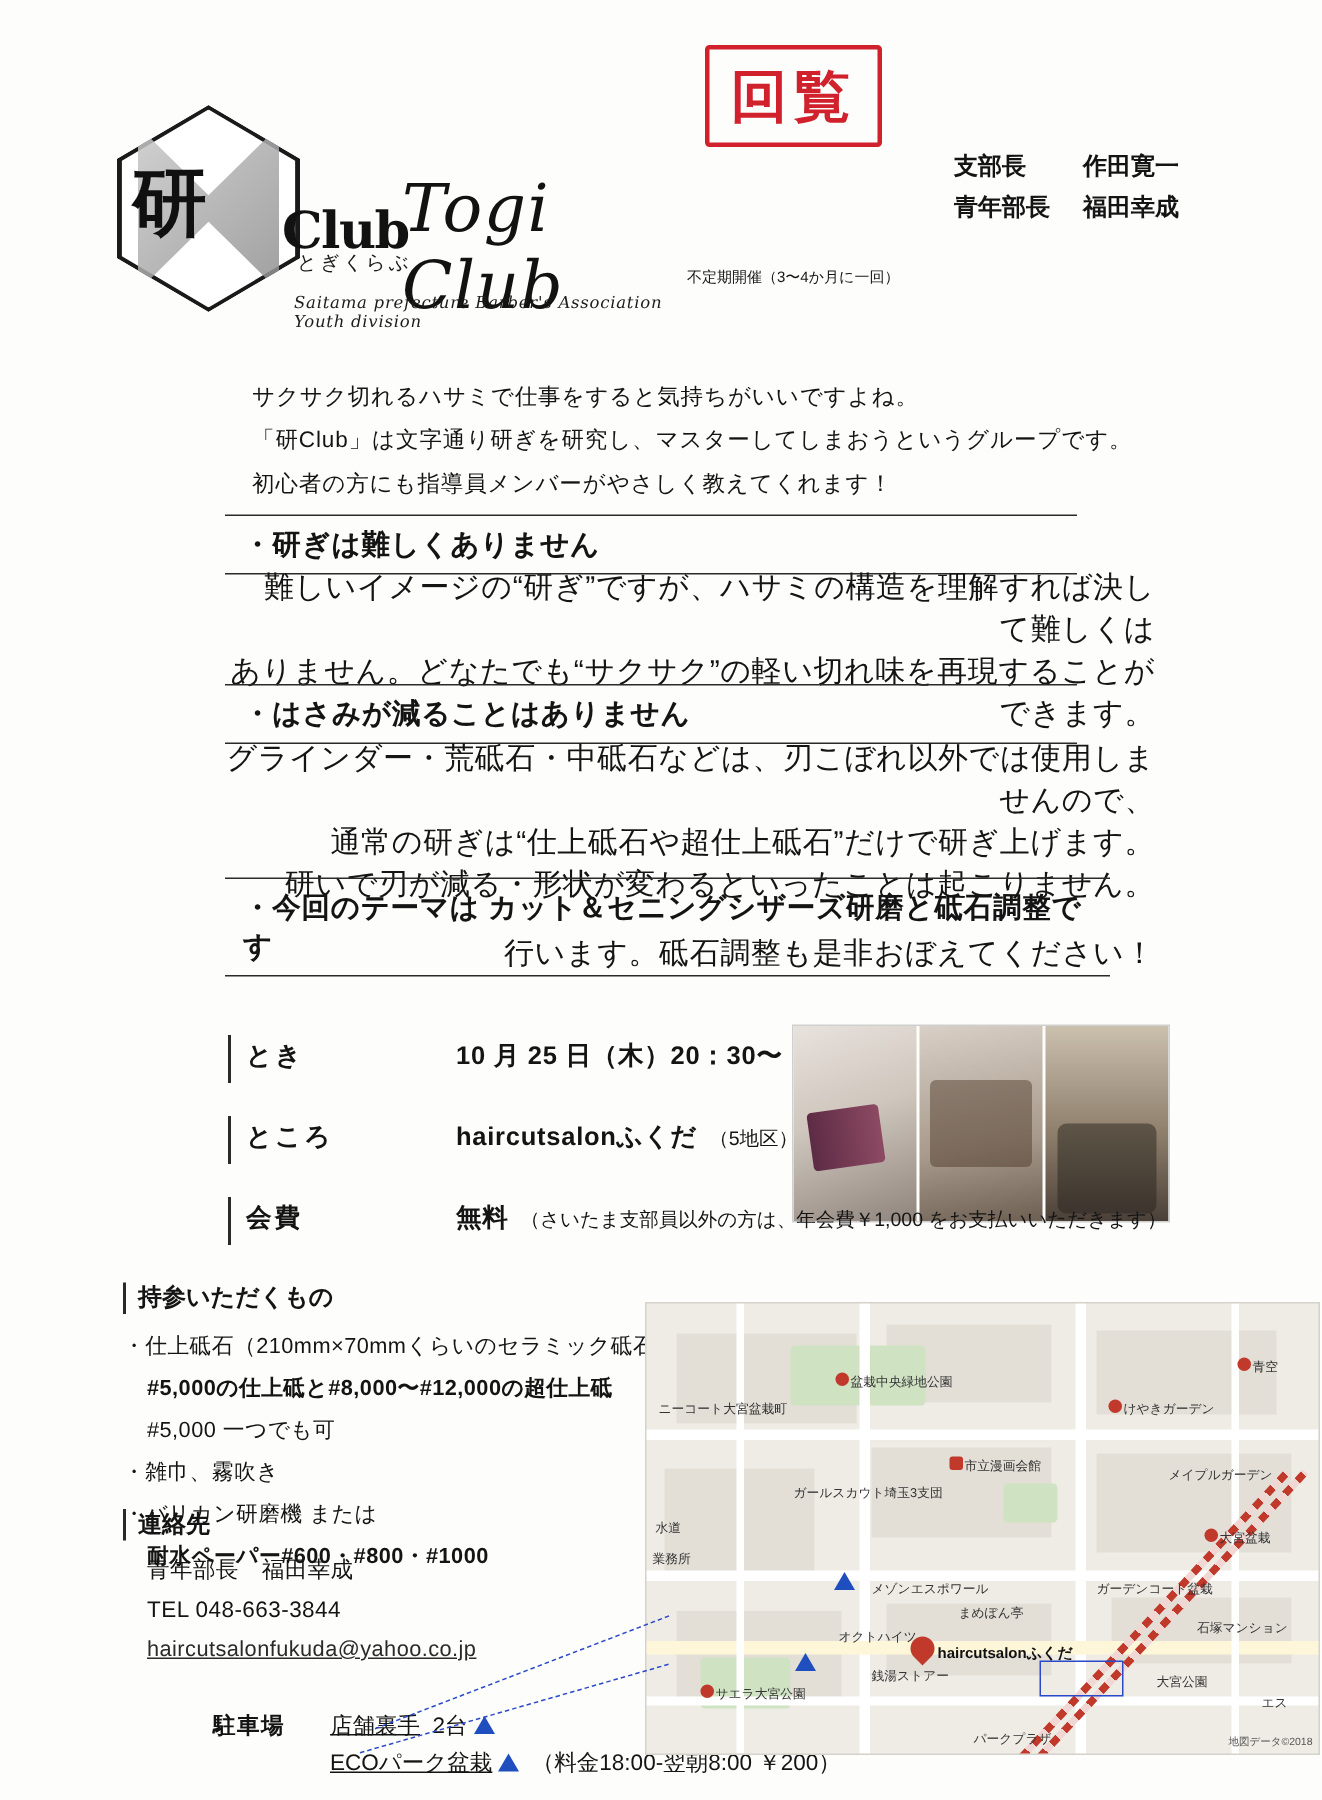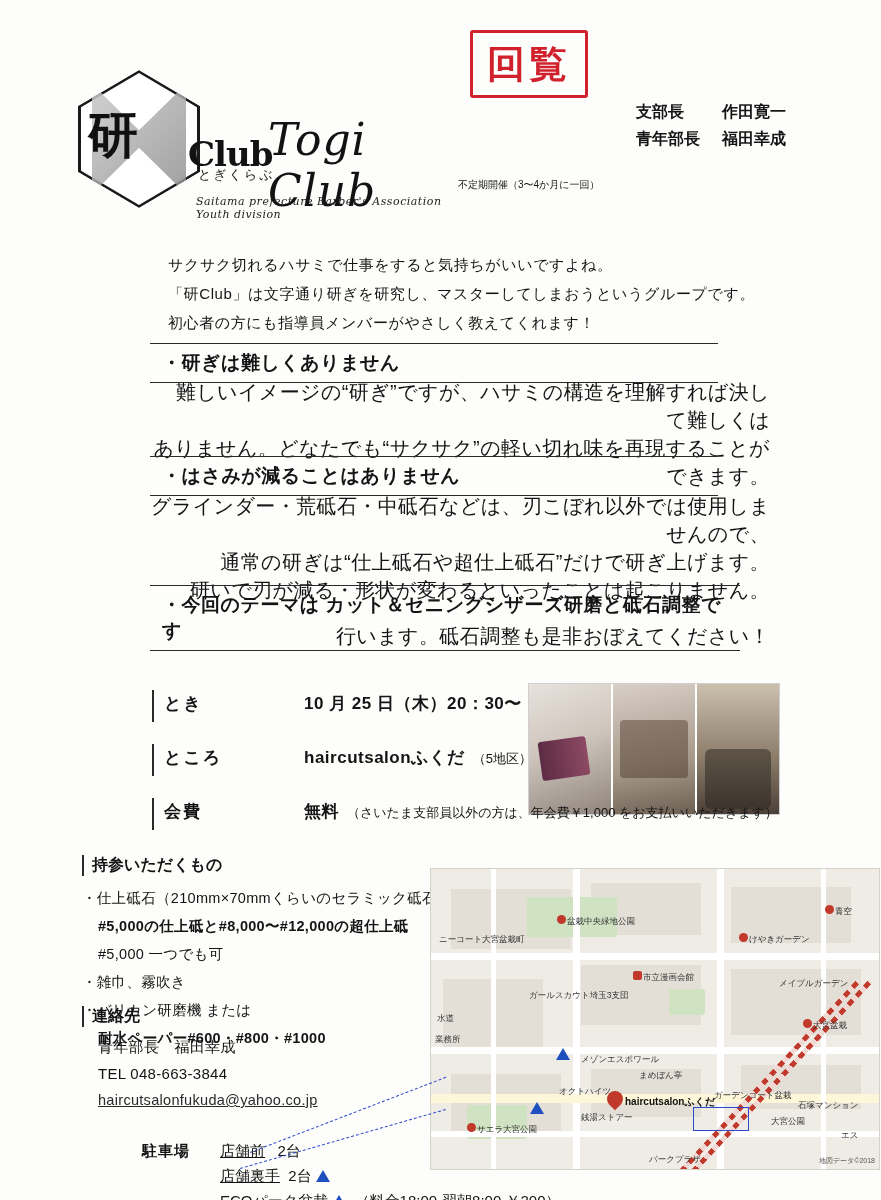--- a/index.html
+++ b/index.html
@@ -525,24 +525,20 @@
       <span>TEL</span>
       <span>048-663-3844</span>
     </div>
     <div class="contact-line mail">haircutsalonfukuda@yahoo.co.jp</div>
   </div>
 
   <div class="parking">
     <div class="parking-label">駐車場</div>
     <div class="parking-items">
       <div class="pk">
-        <u>店舗前</u>
-        &nbsp;&nbsp;<span>2台</span>
-      </div>
-      <div class="pk">
         <u>店舗裏手</u>
         &nbsp;<span>2台</span><span class="tri"></span>
       </div>
       <div class="pk">
         <u>ECOパーク盆栽</u><span class="tri"></span>
         &nbsp;<span>（料金18:00-翌朝8:00 ￥200）</span>
       </div>
     </div>
   </div>
 
@@ -578,23 +574,23 @@
     <div class="map-label" style="left:8px;   top:66px;">ニーコート大宮盆栽町</div>
     <div class="map-label" style="left:212px; top:104px;">市立漫画会館</div>
     <div class="map-label" style="left:318px; top:66px;">けやきガーデン</div>
     <div class="map-label" style="left:404px; top:38px;">青空</div>
     <div class="map-label" style="left:98px;  top:122px;">ガールスカウト埼玉3支団</div>
     <div class="map-label" style="left:348px; top:110px;">メイプルガーデン</div>
     <div class="map-label" style="left:382px; top:152px;">大宮盆栽</div>
     <div class="map-label" style="left:6px;   top:146px;font-family:Liberation Mono, monospace;">水道</div>
     <div class="map-label" style="left:4px;   top:166px;">業務所</div>
     <div class="map-label" style="left:150px; top:186px;">メゾンエスポワール</div>
-    <div class="map-label" style="left:283px; top:186px;margin-top:36px;">ガーデンコート盆栽</div>
+    <div class="map-label" style="left:300px; top:186px;">ガーデンコート盆栽</div>
     <div class="map-label" style="left:208px; top:202px;">まめぼん亭</div>
-    <div class="map-label" style="left:336px; top:232px;padding-left:31px;">石塚マンション</div>
+    <div class="map-label" style="left:336px; top:212px;padding-left:31px;">石塚マンション</div>
     <div class="map-label" style="left:128px; top:218px;">オクトハイツ</div>
     <div class="map-label" style="left:150px; top:244px;">銭湯ストアー</div>
     <div class="map-label" style="left:340px; top:248px;">大宮公園</div>
     <div class="map-label" style="left:46px;  top:256px;">サエラ大宮公園</div>
     <div class="map-label" style="left:410px; top:262px;">エス</div>
     <div class="map-label" style="left:218px; top:286px;">パークプラザ</div>
 
     <div class="map-poi" style="left:126px; top:46px;"></div>
     <div class="map-poi sq" style="left:202px;top:102px;"></div>
     <div class="map-poi" style="left:308px; top:64px;"></div>

